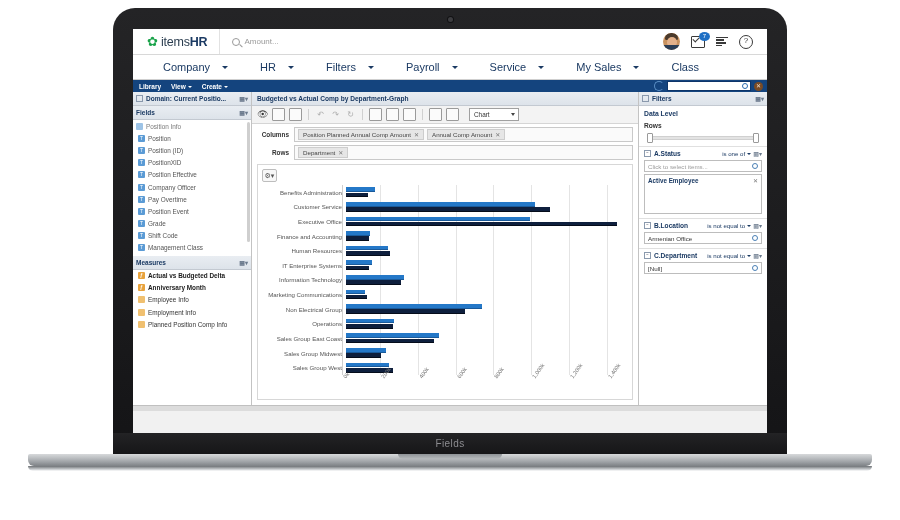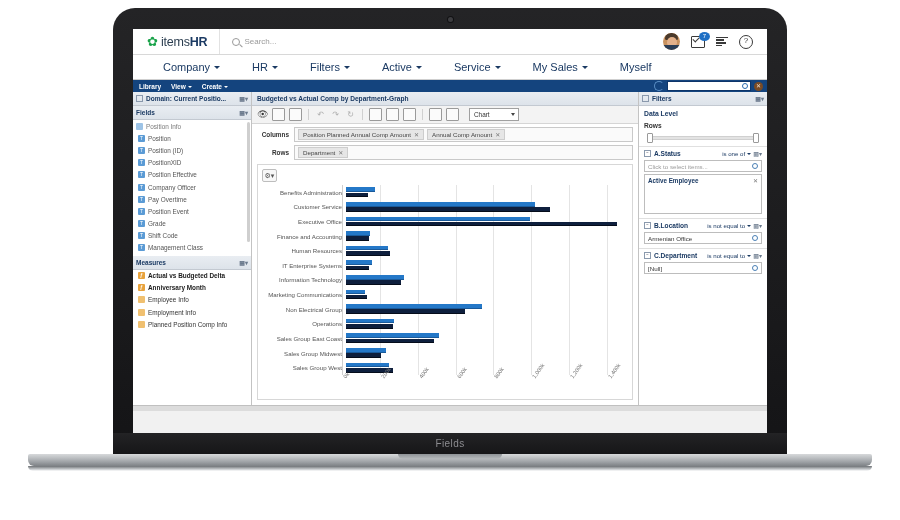--- a/index.html
+++ b/index.html
@@ -42,21 +42,21 @@
   .ic-check:after{content:"";position:absolute;left:2px;top:1px;width:5px;height:3px;border-left:1.4px solid #3a3a3a;border-bottom:1.4px solid #3a3a3a;transform:rotate(-45deg);}
   .badge{position:absolute;right:-5px;top:-4px;min-width:9px;height:9px;background:#1f6fc4;color:#fff;
     border-radius:50%;font-size:6px;line-height:9px;text-align:center;padding:0 1px;}
   .ic-list{width:12px;height:10px;display:flex;flex-direction:column;justify-content:space-between;}
   .ic-list i{display:block;height:1.6px;background:#3a3a3a;}
   .ic-list i:nth-child(1){width:12px}.ic-list i:nth-child(2){width:8px}.ic-list i:nth-child(3){width:10px}.ic-list i:nth-child(4){width:6px}
   .ic-help{width:12px;height:12px;border:1.4px solid #3a3a3a;border-radius:50%;font-size:8px;line-height:10px;text-align:center;color:#3a3a3a;}
 
   
   .mainnav{height:24px;background:#fff;border-bottom:1px solid #cfcfcf;display:flex;align-items:center;padding-left:14px;gap:0;}
-  .navitem{font-size:11px;color:#1b3a63;padding:0 16px;display:flex;align-items:center;gap:4px;cursor:default;}
+  .navitem{font-size:11px;color:#1b3a63;padding:0 16px;display:flex;align-items:center;gap:12px;cursor:default;}
   .caret{width:0;height:0;border-left:3px solid transparent;border-right:3px solid transparent;border-top:3.5px solid #1b3a63;}
 
   
   .bluebar{height:12px;background:#14447e;display:flex;align-items:center;padding-left:6px;gap:10px;}
   .bl{font-size:6.5px;color:#fff;font-weight:bold;display:flex;align-items:center;gap:2px;}
   .bl .cr{width:0;height:0;border-left:2px solid transparent;border-right:2px solid transparent;border-top:2.5px solid #fff;margin-top:2px;}
   .bluebar-right{margin-left:auto;display:flex;align-items:center;gap:3px;padding-right:4px;}
   .refresh{width:8px;height:8px;border:1.3px solid #5b8ec4;border-radius:50%;border-right-color:transparent;}
   .bsearch{width:82px;height:8px;background:#fff;border:1px solid #0d3straight;position:relative;}
   .bsearch{border:1px solid #0d356a;}
@@ -155,21 +155,21 @@
   <div class="screen">
 
     <div class="apphdr">
       <div class="logo">
         <span class="logo-mark">✿</span>
         <span class="logo-txt"><span>items</span><b>HR</b></span>
       </div>
       <div class="hdr-sep"></div>
       <div class="hsearch">
         <span class="mag"></span>
-        <span>Search...</span>
+        <span>Amount...</span>
       </div>
       <div class="hdr-right">
         <div class="avatar">
           <div class="hair"></div>
           <div class="face"></div>
           <div class="shirt"></div>
         </div>
         <div class="ic">
           <div class="ic-check"></div>
           <span class="badge">7</span>
@@ -191,33 +191,33 @@
       </div>
       <div class="navitem">
         <span>HR</span>
         <span class="caret"></span>
       </div>
       <div class="navitem">
         <span>Filters</span>
         <span class="caret"></span>
       </div>
       <div class="navitem">
-        <span>Active</span>
+        <span>Payroll</span>
         <span class="caret"></span>
       </div>
       <div class="navitem">
         <span>Service</span>
         <span class="caret"></span>
       </div>
       <div class="navitem">
         <span>My Sales</span>
         <span class="caret"></span>
       </div>
       <div class="navitem">
-        <span>Myself</span>
+        <span>Class</span>
       </div>
     </div>
 
     <div class="bluebar">
       <div class="bl">
         <span>Library</span>
       </div>
       <div class="bl">
         <span>View</span>
         <span class="cr"></span>

